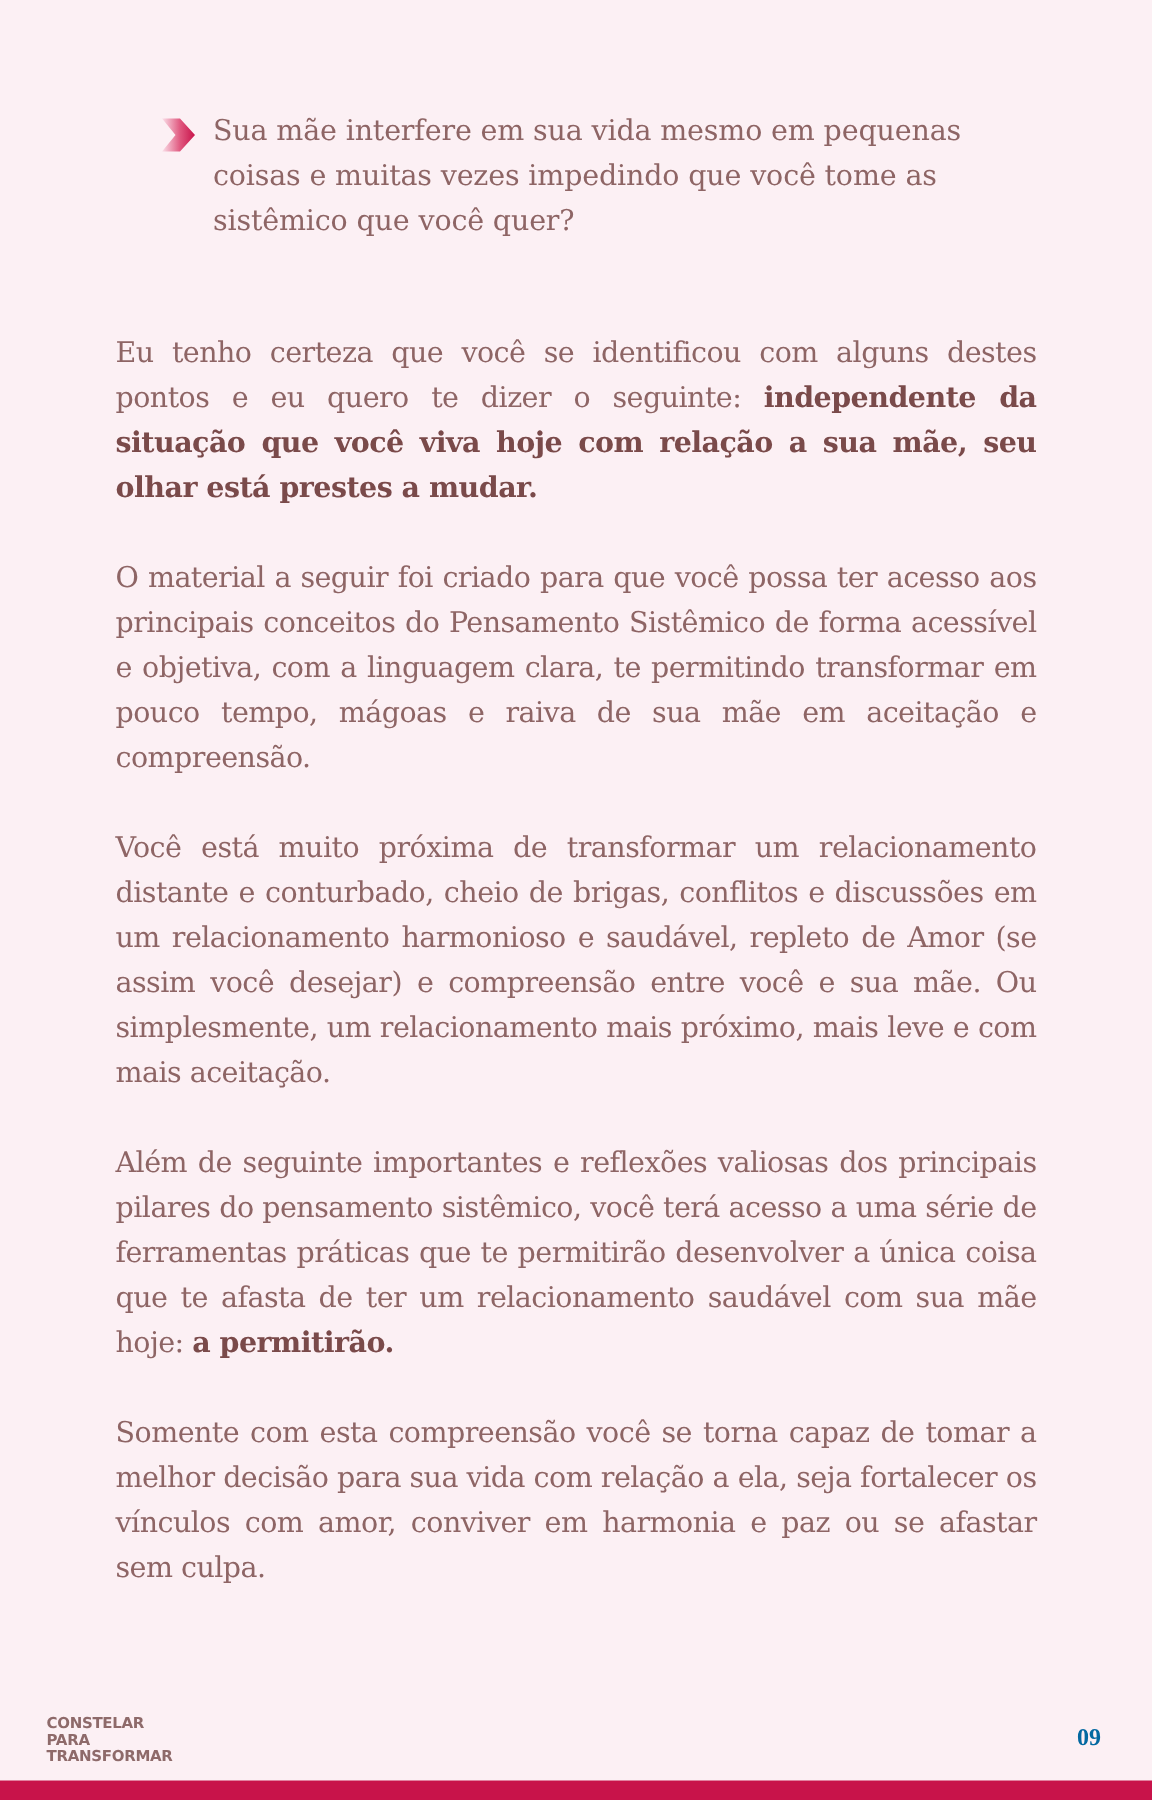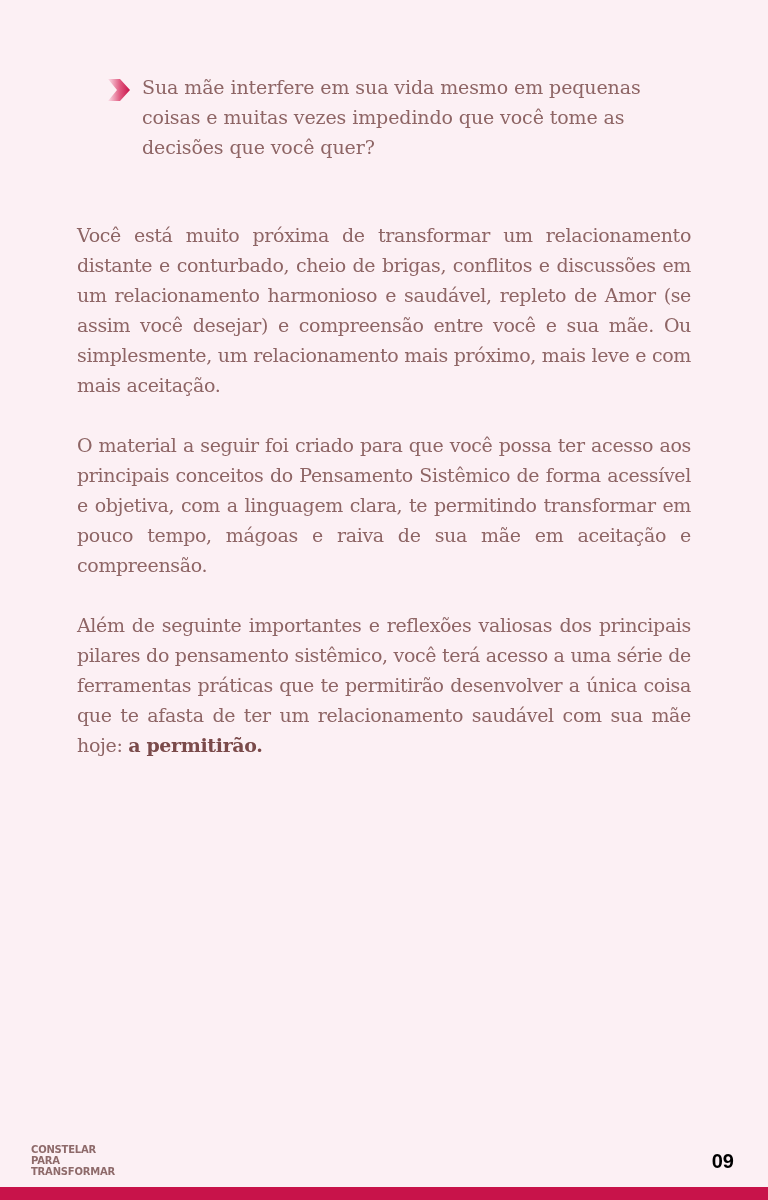--- a/index.html
+++ b/index.html
@@ -62,24 +62,24 @@
       line-height: 11px;
       font-weight: bold;
       color: #8e6a6a;
       letter-spacing: -0.2px;
     }
     .brand div { display: block; }
     .page-number {
       position: absolute;
       right: 34px;
       top: 1150px;
-      font-family: Liberation Sans, sans-serif;
+      font-family: Liberation Serif, serif;
       font-weight: bold;
-      font-size: 20px;
-      color: #000000;
+      font-size: 16px;
+      color: #0369a1;
     }
     .bottom-bar {
       position: absolute;
       left: 0;
       bottom: 0;
       width: 768px;
       height: 13px;
       background: #c8134a;
     }
   </style>
@@ -92,27 +92,29 @@
       <defs>
         <linearGradient id="chev" x1="0" y1="0" x2="1" y2="0">
           <stop offset="0" stop-color="#fbe1ea"></stop>
           <stop offset="0.55" stop-color="#e0587f"></stop>
           <stop offset="1" stop-color="#c8134a"></stop>
         </linearGradient>
       </defs>
       <path d="M2 3 L14 3 L24 14 L14 25 L2 25 L11 14 Z" fill="url(#chev)"></path>
     </svg>
   </span>
-  <span class="bullet-text">Sua mãe interfere em sua vida mesmo em pequenas coisas e muitas vezes impedindo que você tome as decisões que você quer?</span>
+  <span class="bullet-text">Sua mãe interfere em sua vida mesmo em pequenas coisas e muitas vezes impedindo que você tome as sistêmico que você quer?</span>
 </div>
 
 <div class="content">
+  <p><span>Eu tenho certeza que você se identificou com alguns destes pontos e eu quero te dizer o seguinte: </span><b>independente da situação que você viva hoje com relação a sua mãe, seu olhar está prestes a mudar</b><b>.</b></p>
+  <p><span>O material a seguir foi criado para que você possa ter acesso aos principais conceitos do Pensamento Sistêmico de forma acessível e objetiva, com a linguagem clara, te permitindo transformar em pouco tempo, mágoas e raiva de sua mãe em aceitação e compreensão.</span></p>
   <p><span>Você está muito próxima de transformar um relacionamento distante e conturbado, cheio de brigas, conflitos e discussões em um relacionamento harmonioso e saudável, repleto de Amor (se assim você desejar) e compreensão entre você e sua mãe. Ou simplesmente, um relacionamento mais próximo, mais leve e com mais aceitação.</span></p>
-  <p><span>O material a seguir foi criado para que você possa ter acesso aos principais conceitos do Pensamento Sistêmico de forma acessível e objetiva, com a linguagem clara, te permitindo transformar em pouco tempo, mágoas e raiva de sua mãe em aceitação e compreensão.</span></p>
   <p><span>Além de seguinte importantes e reflexões valiosas dos principais pilares do pensamento sistêmico, você terá acesso a uma série de ferramentas práticas que te permitirão desenvolver a única coisa que te afasta de ter um relacionamento saudável com sua mãe hoje: </span><b>a permitirão</b><b>.</b></p>
+  <p><span>Somente com esta compreensão você se torna capaz de tomar a melhor decisão para sua vida com relação a ela, seja fortalecer os vínculos com amor, conviver em harmonia e paz ou se afastar sem culpa.</span></p>
 </div>
 
 <div class="brand">
   <div>CONSTELAR</div>
   <div>PARA</div>
   <div>TRANSFORMAR</div>
 </div>
 
 <div class="page-number">09</div>
 

